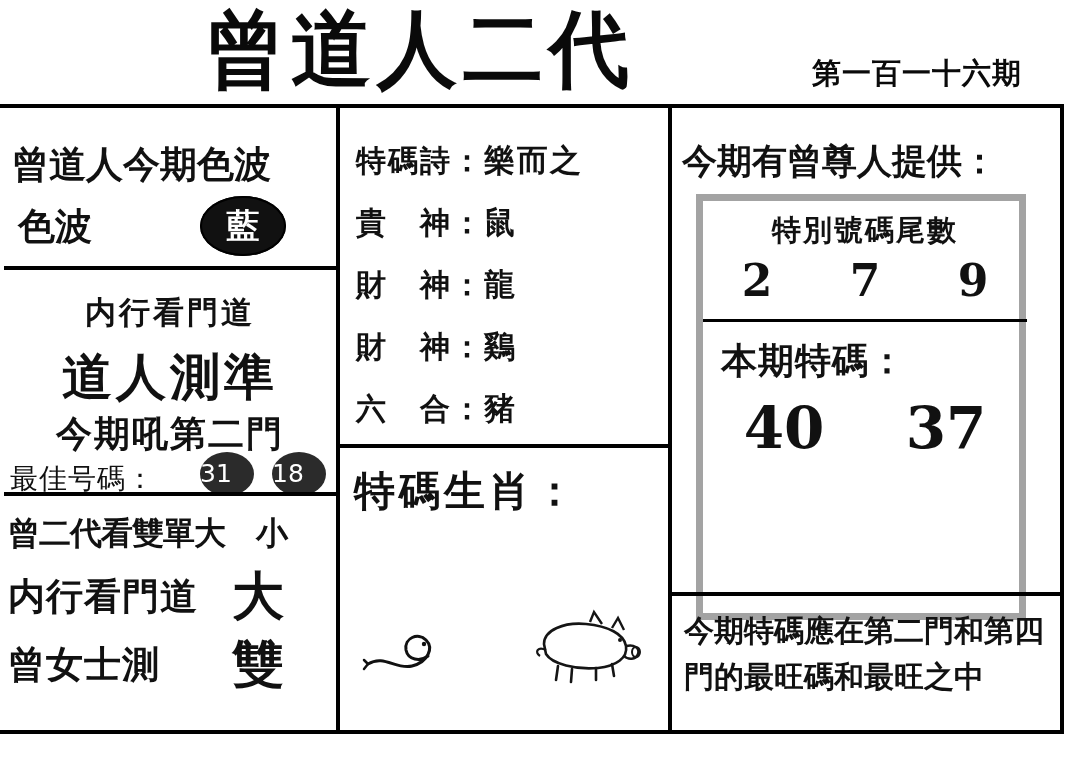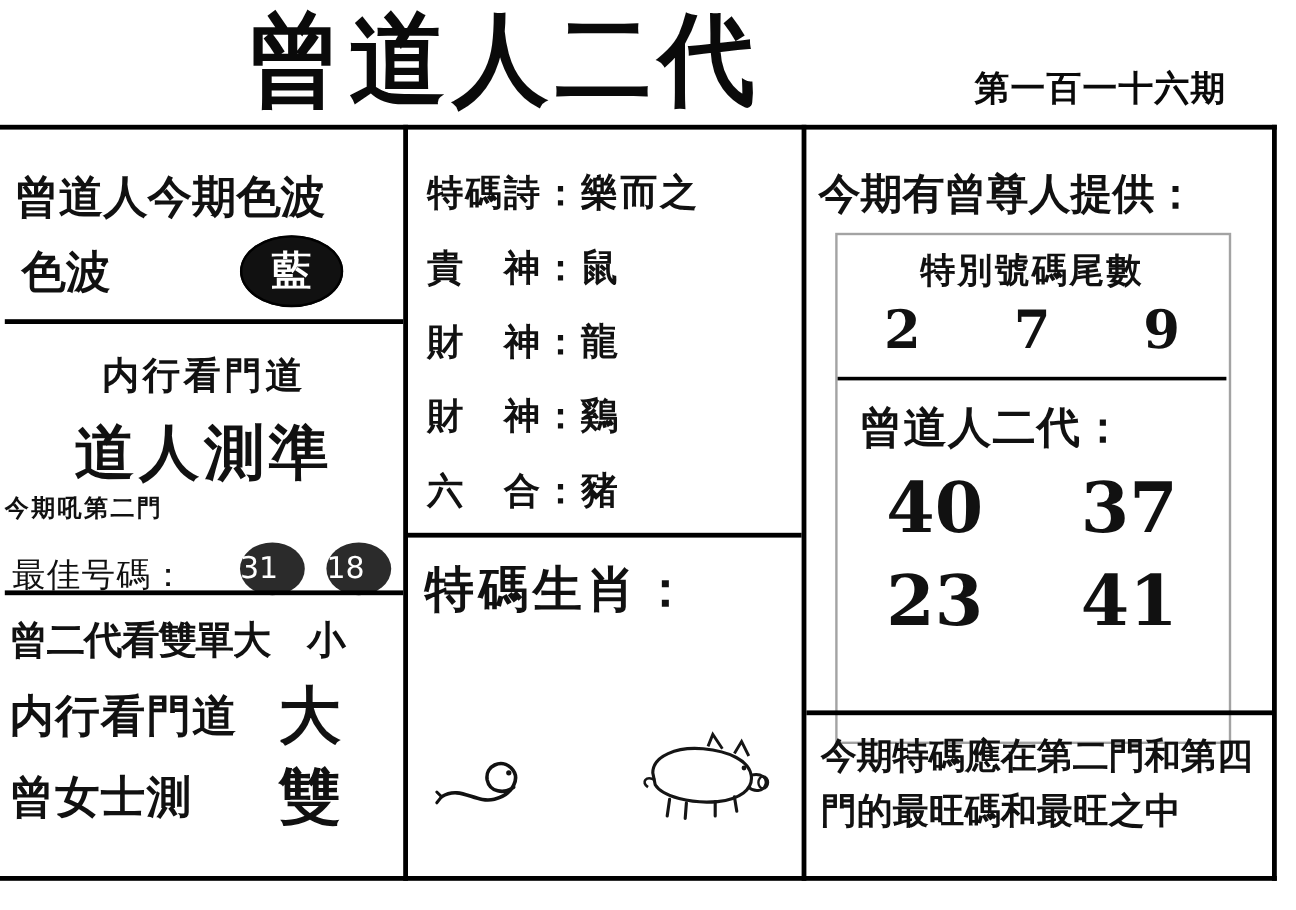--- a/index.html
+++ b/index.html
@@ -153,23 +153,24 @@
     text-align: center;
     top: 74px;
     font-family: "DejaVu Serif", serif;
     font-size: 50px;
     font-weight: bold;
     letter-spacing: 4px;
   }
   .l2-sub2 {
     position: absolute;
     width: 332px;
+    text-align: center;
     top: 140px;
     font-family: "DejaVu Serif", serif;
-    font-size: 20px;
+    font-size: 36px;
     letter-spacing: 2px;
     font-weight: 600;
   }
   .l2-best {
     position: absolute;
     left: 6px;
     top: 190px;
     font-family: "DejaVu Serif", serif;
     font-size: 28px;
     letter-spacing: 1px;
@@ -304,21 +305,21 @@
     font-weight: bold;
     letter-spacing: 0px;
     white-space: nowrap;
   }
   .r-panel {
     position: absolute;
     left: 24px;
     top: 86px;
     width: 330px;
     height: 426px;
-    border: 2px solid #a3a3a3;
+    border: 7px solid #a3a3a3;
     box-sizing: border-box;
   }
   .r-panel-head {
     position: absolute;
     left: 0;
     top: 10px;
     width: 324px;
     text-align: center;
     font-family: "DejaVu Serif", serif;
     font-size: 29px;
@@ -476,30 +477,26 @@
     <div class="r-title">今期有曾尊人提供：</div>
 
     <div class="r-panel">
       <div class="r-panel-head">特別號碼尾數</div>
       <div class="r-tail-row">
         <span>2</span>
         <span>7</span>
         <span>9</span>
       </div>
       <div class="r-panel-sep"></div>
-      <div class="r-sub">曾道人二代：</div>
+      <div class="r-sub">本期特碼：</div>
       <div class="r-nums">
         <div class="r-num-row">
           <span>40</span>
           <span>37</span>
         </div>
-        <div class="r-num-row">
-          <span>23</span>
-          <span>41</span>
-        </div>
       </div>
     </div>
 
     <div class="r-footer-line"></div>
     <div class="r-footer">今期特碼應在第二門和第四門的最旺碼和最旺之中</div>
   </div>
 
 </div>
 
 </body></html>

